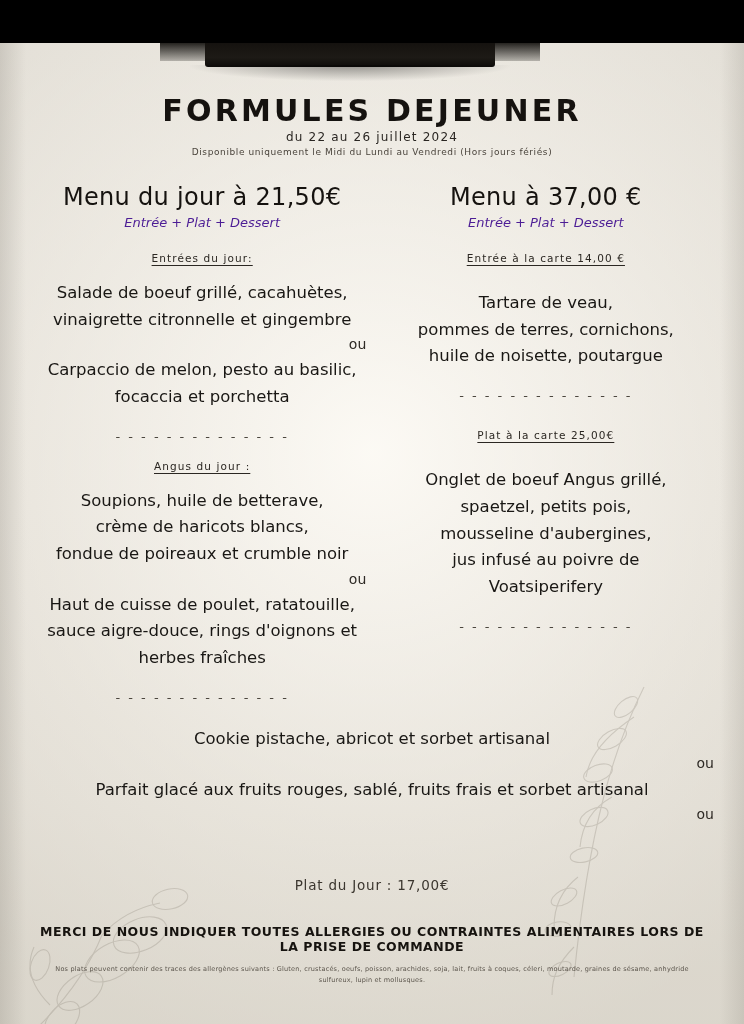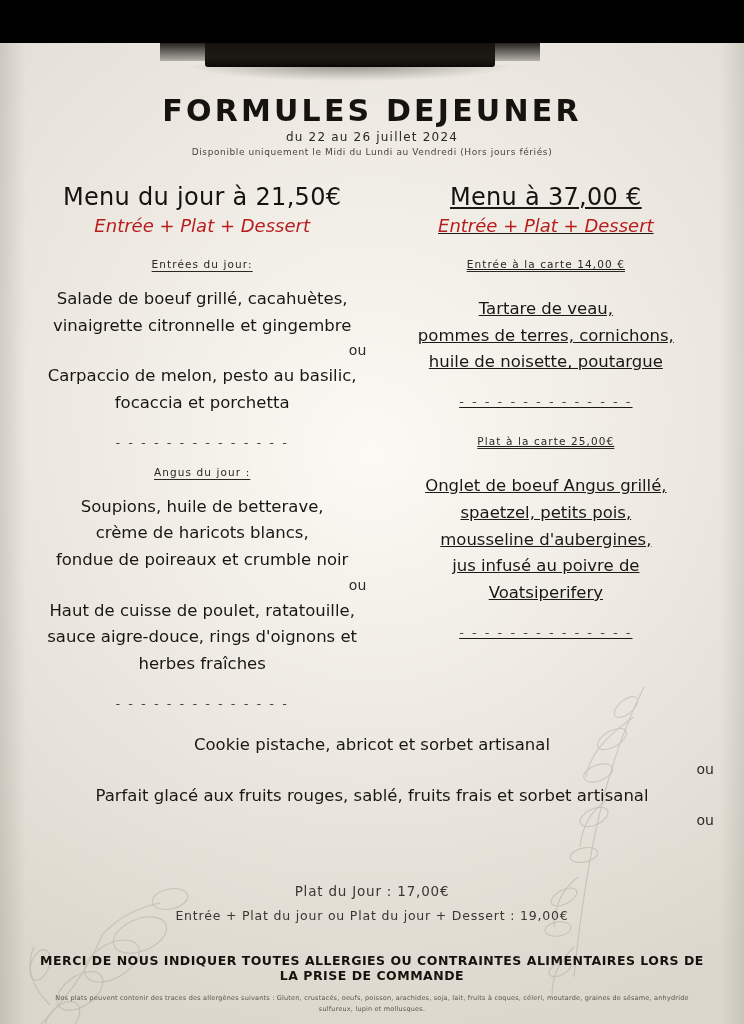--- a/index.html
+++ b/index.html
@@ -103,34 +103,34 @@
 
   .columns {
     display: flex;
     justify-content: space-between;
     align-items: flex-start;
   }
   .col {
     width: 48%;
   }
   .col-left { padding-left: 8px; }
-  .col-right { padding-right: 4px; text-decoration: underline; }
+  .col-right { padding-right: 4px; }
 
   .menu-heading {
     text-align: center;
     font-size: 24px;
     letter-spacing: 0.3px;
     color: #15120f;
     margin-bottom: 4px;
   }
   .menu-sub {
     text-align: center;
     font-style: italic;
-    font-size: 18px;
-    color: #b91c1c;
+    font-size: 13px;
+    color: #4c1d95;
     margin-bottom: 22px;
   }
   .section-label {
     text-align: center;
     font-size: 10.5px;
     letter-spacing: 1.1px;
     color: #2b2722;
     text-decoration: underline;
     text-underline-offset: 3px;
     margin-bottom: 16px;
@@ -299,21 +299,20 @@
 
     <div class="dessert-block">
       <div class="dessert-line">Cookie pistache, abricot et sorbet artisanal</div>
       <div class="ou">ou</div>
       <div class="dessert-line">Parfait glacé aux fruits rouges, sablé, fruits frais et sorbet artisanal</div>
       <div class="ou">ou</div>
     </div>
 
     <div class="prices">
       <div class="big">Plat du Jour : 17,00€</div>
-      <div>Entrée + Plat du jour ou Plat du jour + Dessert : 19,00€</div>
     </div>
 
     <div class="allergy">MERCI DE NOUS INDIQUER TOUTES ALLERGIES OU CONTRAINTES ALIMENTAIRES LORS DE LA PRISE DE COMMANDE</div>
 
     <div class="legal">
       <div>Nos plats peuvent contenir des traces des allergènes suivants : Gluten, crustacés, oeufs, poisson, arachides, soja, lait, fruits à coques, céleri, moutarde, graines de sésame, anhydride sulfureux, lupin et mollusques.</div>
 
     </div>
 
   </div>

